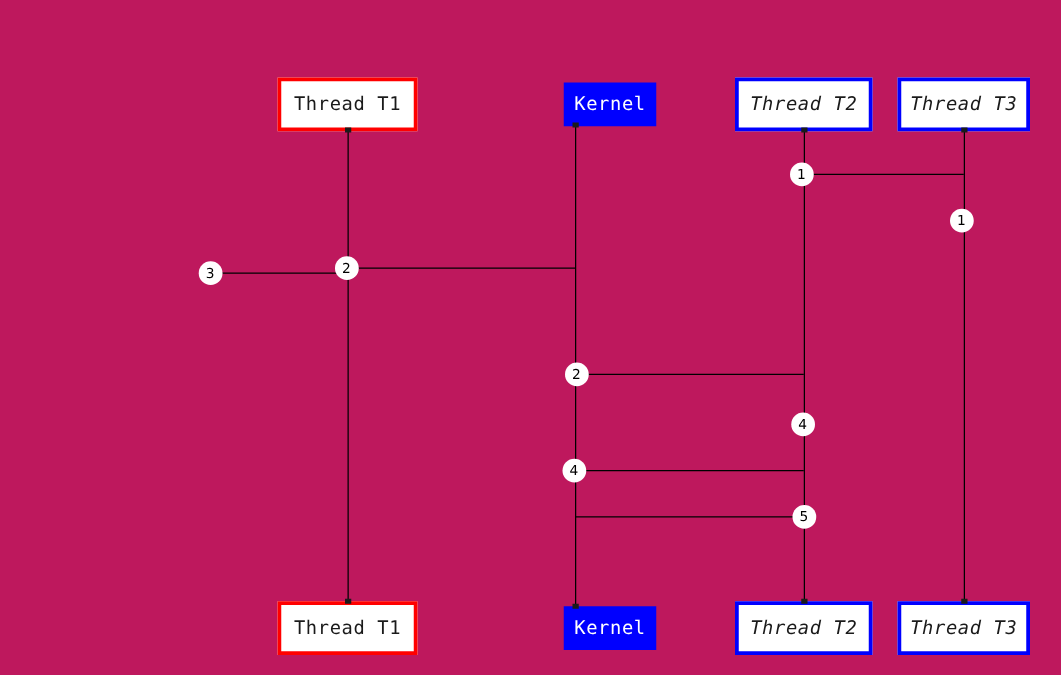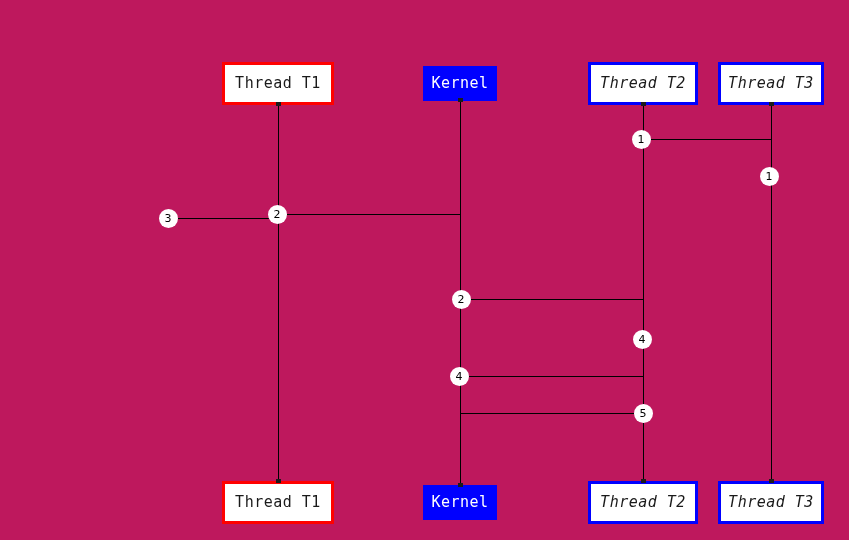--- a/index.html
+++ b/index.html
@@ -35,20 +35,21 @@
     border: 3px solid #ff0000;
   }
   .participant.border-blue {
     border: 3px solid #0000ff;
     font-style: italic;
   }
   .participant.fill-blue {
     background: #0000ff;
     color: #ffffff;
     border: 0 solid #0000ff;
+    margin-left: 28px;
   }
 
   
   .lifeline {
     position: absolute;
     width: 1px;
     background: #000000;
   }
 
   

